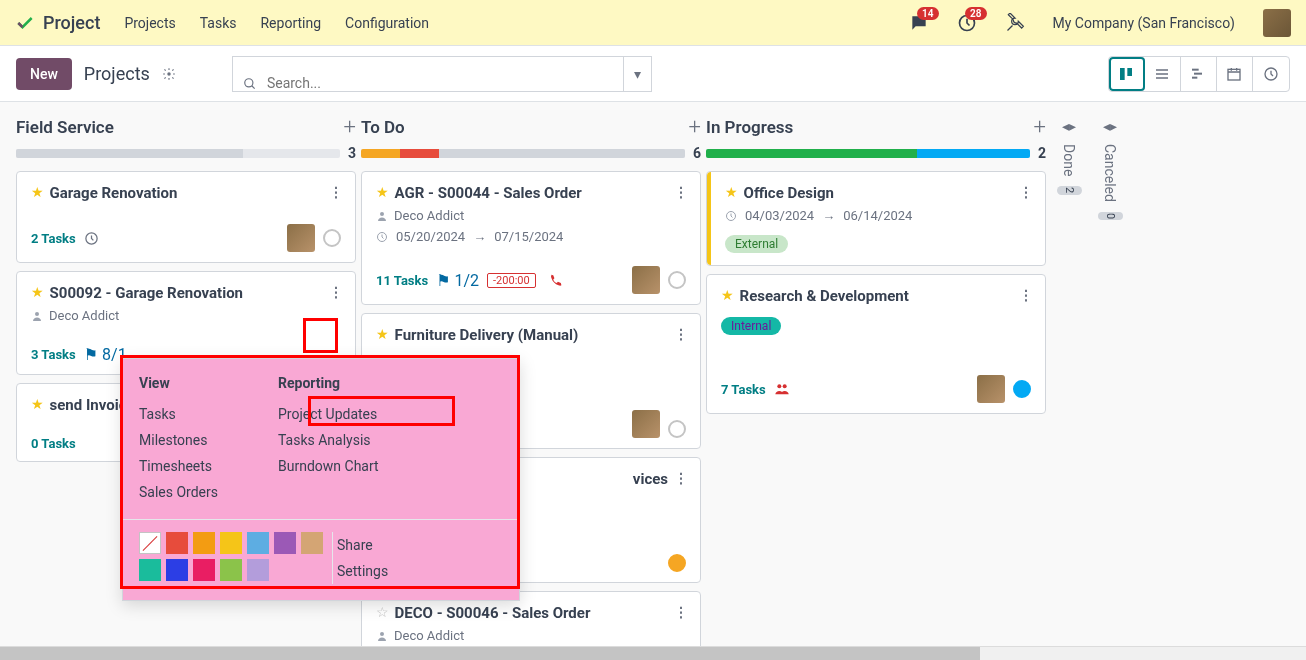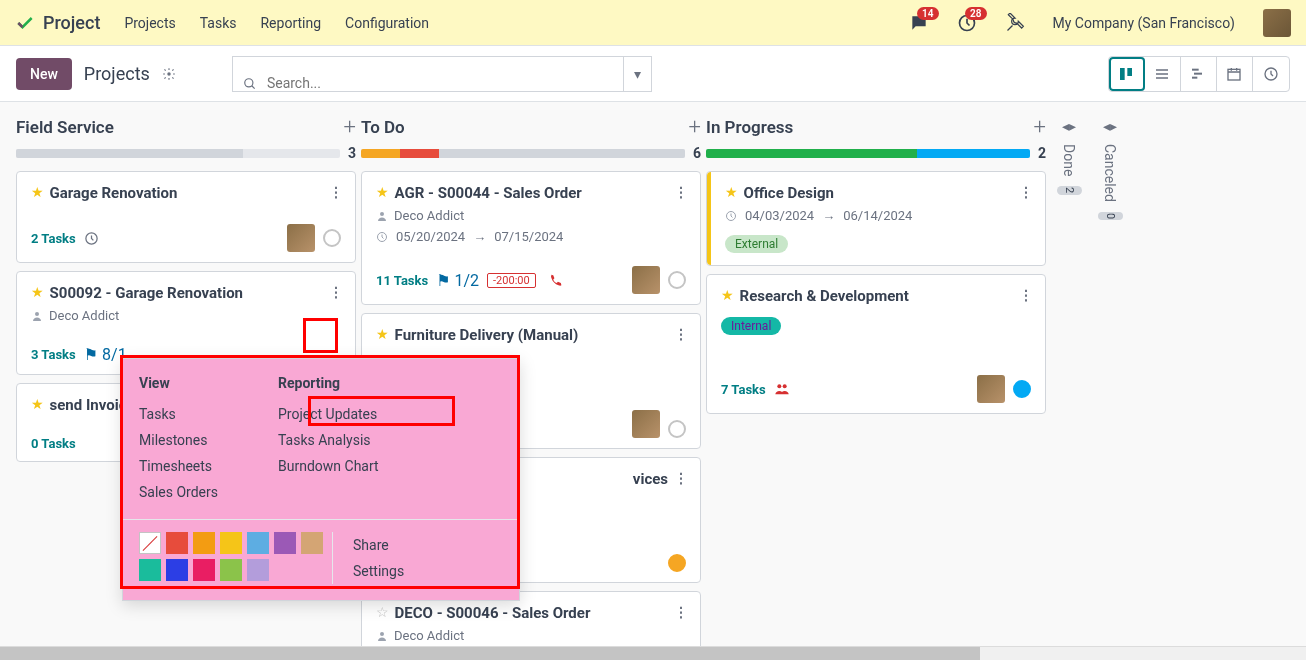--- a/index.html
+++ b/index.html
@@ -66,21 +66,21 @@
 .popup{position:absolute;left:122px;top:358px;width:398px;background:#f9a8d4;border:1px solid #d1d5db;box-shadow:0 4px 16px rgba(0,0,0,0.15);z-index:50;padding:16px}
 .popup-cols{display:flex;gap:60px}
 .popup-h{font-weight:700;margin-bottom:10px}
 .popup-item{padding:5px 0;cursor:pointer;color:#374151}
 .popup-divider{border-top:1px solid #e5e7eb;margin:14px -16px 12px}
 .popup-bottom{display:flex;align-items:flex-start}
 .swatches{display:flex;flex-wrap:wrap;gap:5px;width:185px}
 .swatch{width:22px;height:22px;cursor:pointer}
 .swatch.none{background:#fff;border:1px solid #c4c4c4;position:relative}
 .swatch.none::after{content:"";position:absolute;left:0;right:0;top:50%;border-top:1px solid #d63031;transform:rotate(-45deg)}
-.popup-actions{border-left:1px solid #e5e7eb;padding-left:20px;margin-left:8px}
+.popup-actions{border-left:1px solid #e5e7eb;padding-left:4px;margin-left:8px}
 .hl-kebab{position:absolute;left:303px;top:318px;width:35px;height:35px;border:3px solid #ff0000;z-index:40}
 .hl-popup{position:absolute;left:120px;top:355px;width:400px;height:234px;border:3px solid #ff0000;z-index:60;pointer-events:none}
 .hl-item{position:absolute;left:308px;top:396px;width:147px;height:30px;border:3px solid #ff0000;z-index:60;pointer-events:none}
 .scrollbar-bottom{position:absolute;bottom:0;left:0;right:0;height:14px;background:#f0f0f0;border-top:1px solid #dcdcdc}
 .scrollbar-thumb{height:100%;background:#c4c4c4;width:75%}
 .team-icon{color:#d63031;font-size:14px}
 svg{display:block}
 </style>
 </head>
 <body>

